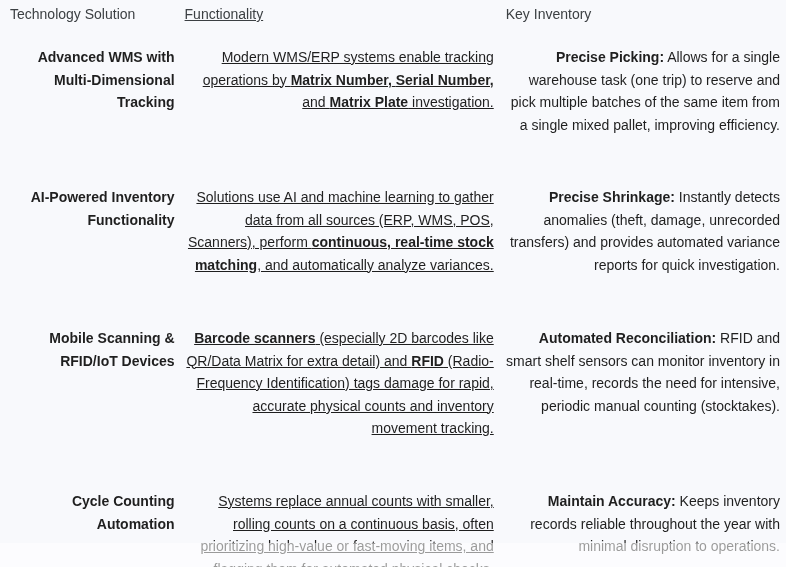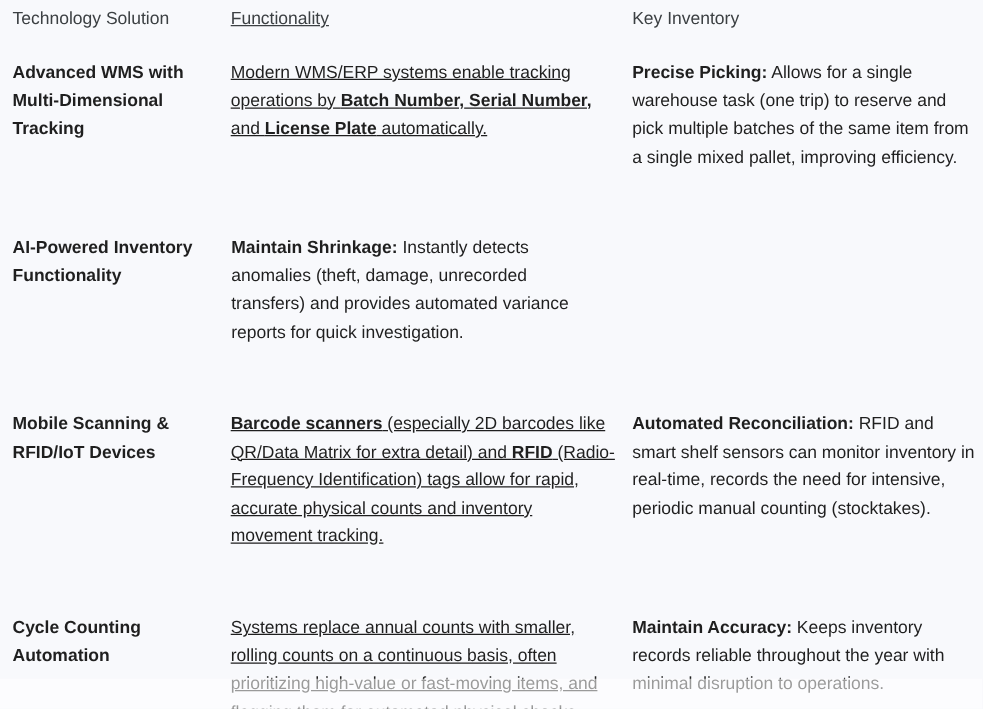--- a/index.html
+++ b/index.html
@@ -31,21 +31,21 @@
     .col2 { width: 322px; padding-right: 12px; box-sizing: border-box; text-decoration: underline; }
     .col3 { width: 275px; box-sizing: border-box; }
     .header-row {
       color: #3c4043;
       height: 22px;
       margin-bottom: 21px;
     }
     .header-row .col1, .header-row .col2, .header-row .col3 {
       font-weight: normal;
     }
-    .body-row { margin-bottom: 23px; }
+    .body-row { margin-bottom: 23px; text-align: right; }
     .body-row .col1 { font-weight: bold; color: #1f1f1f; }
     b { font-weight: bold; }
     .r1 { height: 117px; }
     .r2 { height: 118px; }
     .r3 { height: 140px; }
     .fade {
       position: absolute;
       left: 0; right: 0;
       bottom: 0;
       height: 24px;
@@ -59,32 +59,33 @@
 <div class="table">
 
   <div class="row header-row">
     <div class="col1">Technology Solution</div>
     <div class="col2">Functionality</div>
     <div class="col3">Key Inventory</div>
   </div>
 
   <div class="row body-row r1">
     <div class="col1">Advanced WMS with Multi-Dimensional Tracking</div>
-    <div class="col2"><span>Modern WMS/ERP systems enable tracking operations by </span><b>Batch Number,</b><span> </span><b>Serial Number,</b><span> and </span><b>License Plate</b><span> automatically.</span></div>
+    <div class="col2"><span>Modern WMS/ERP systems enable tracking operations by </span><b>Matrix Number,</b><span> </span><b>Serial Number,</b><span> and </span><b>Matrix Plate</b><span> investigation.</span></div>
     <div class="col3"><b>Precise Picking:</b><span> Allows for a single warehouse task (one trip) to reserve and pick multiple batches of the same item from a single mixed pallet, improving efficiency.</span></div>
   </div>
 
   <div class="row body-row r2">
     <div class="col1">AI-Powered Inventory Functionality</div>
-    <div class="col3"><b>Maintain Shrinkage:</b><span> Instantly detects anomalies (theft, damage, unrecorded transfers) and provides automated variance reports for quick investigation.</span></div>
+    <div class="col2"><span>Solutions use AI and machine learning to gather data from all sources (ERP, WMS, POS, Scanners), perform </span><b>continuous, real-time stock matching</b><span>, and automatically analyze variances.</span></div>
+    <div class="col3"><b>Precise Shrinkage:</b><span> Instantly detects anomalies (theft, damage, unrecorded transfers) and provides automated variance reports for quick investigation.</span></div>
   </div>
 
   <div class="row body-row r3">
     <div class="col1">Mobile Scanning &amp; RFID/IoT Devices</div>
-    <div class="col2"><b>Barcode scanners</b><span> (especially 2D barcodes like QR/Data Matrix for extra detail) and </span><b>RFID</b><span> (Radio-Frequency Identification) tags allow for rapid, accurate physical counts and inventory movement tracking.</span></div>
+    <div class="col2"><b>Barcode scanners</b><span> (especially 2D barcodes like QR/Data Matrix for extra detail) and </span><b>RFID</b><span> (Radio-Frequency Identification) tags damage for rapid, accurate physical counts and inventory movement tracking.</span></div>
     <div class="col3"><b>Automated Reconciliation:</b><span> RFID and smart shelf sensors can monitor inventory in real-time, records the need for intensive, periodic manual counting (stocktakes).</span></div>
   </div>
 
   <div class="row body-row">
     <div class="col1">Cycle Counting Automation</div>
     <div class="col2"><span>Systems replace annual counts with smaller, rolling counts on a continuous basis, often prioritizing high-value or fast-moving items, and flagging them for automated physical checks.</span></div>
     <div class="col3"><b>Maintain Accuracy:</b><span> Keeps inventory records reliable throughout the year with minimal disruption to operations.</span></div>
   </div>
 
 </div>

